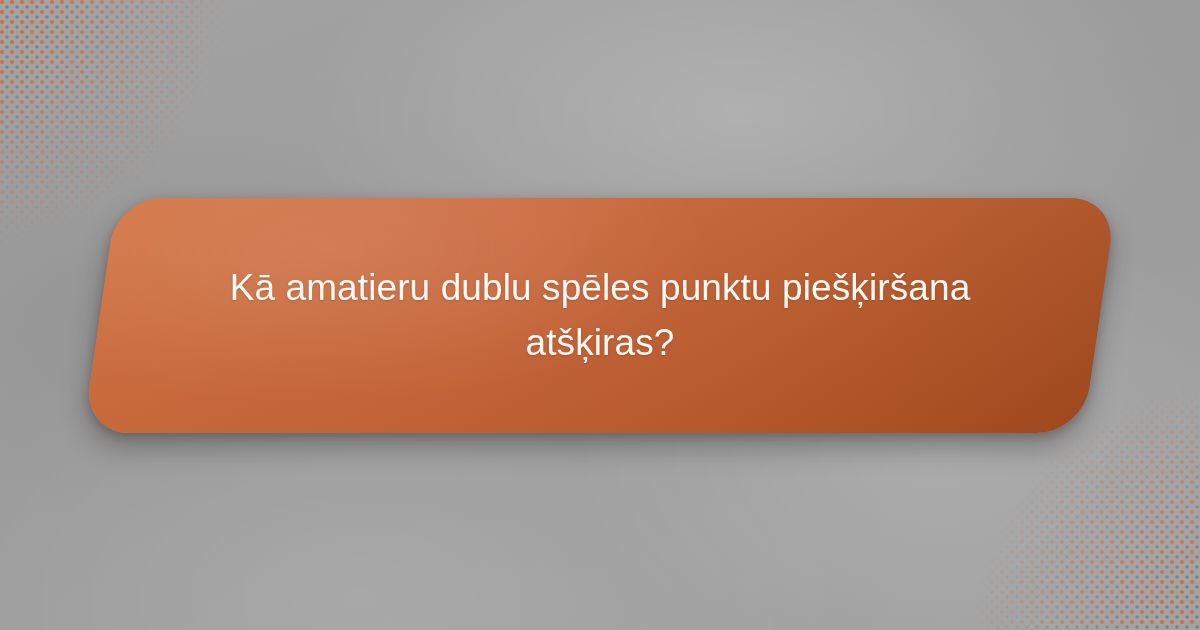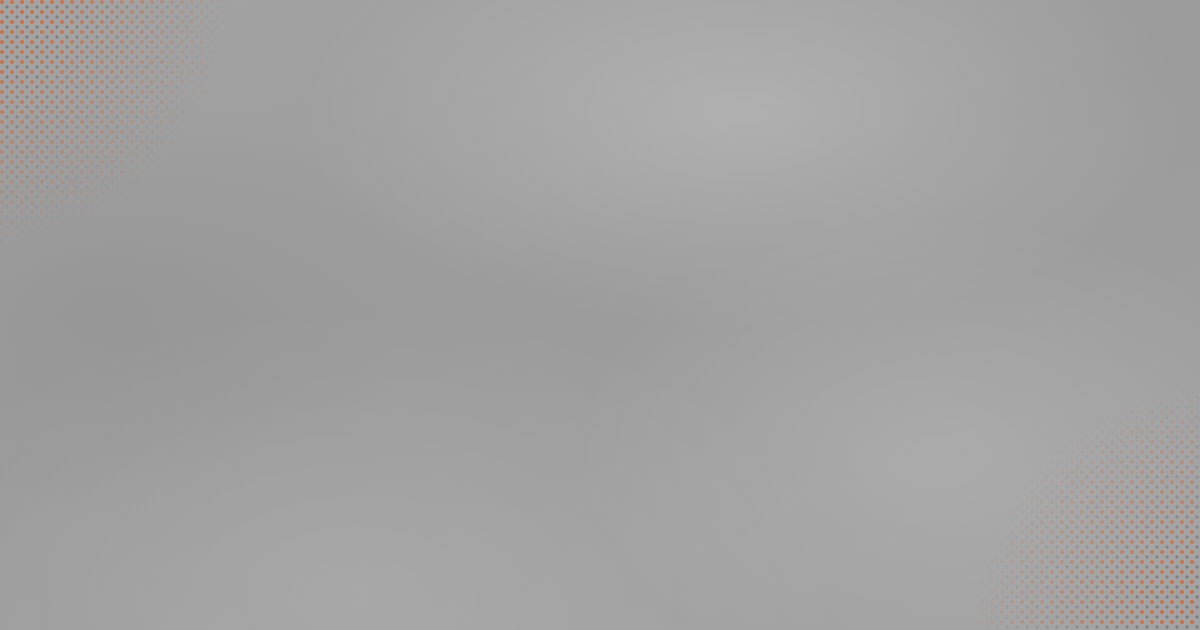--- a/index.html
+++ b/index.html
@@ -116,14 +116,22 @@
 </head>
 <body>
 
 <div id="stage">
 
   <div class="bg-sheen"></div>
 
   <div class="halftone tl"></div>
   <div class="halftone br"></div>
 
+  <div class="card-wrap">
+    <div class="card">
+      <div class="card-inner-sheen"></div>
+    </div>
+    <div class="card-text">
+      <h1 class="headline">Kā amatieru dublu spēles punktu piešķiršana atšķiras?</h1>
+    </div>
+  </div>
 
 </div>
 
 </body></html>

